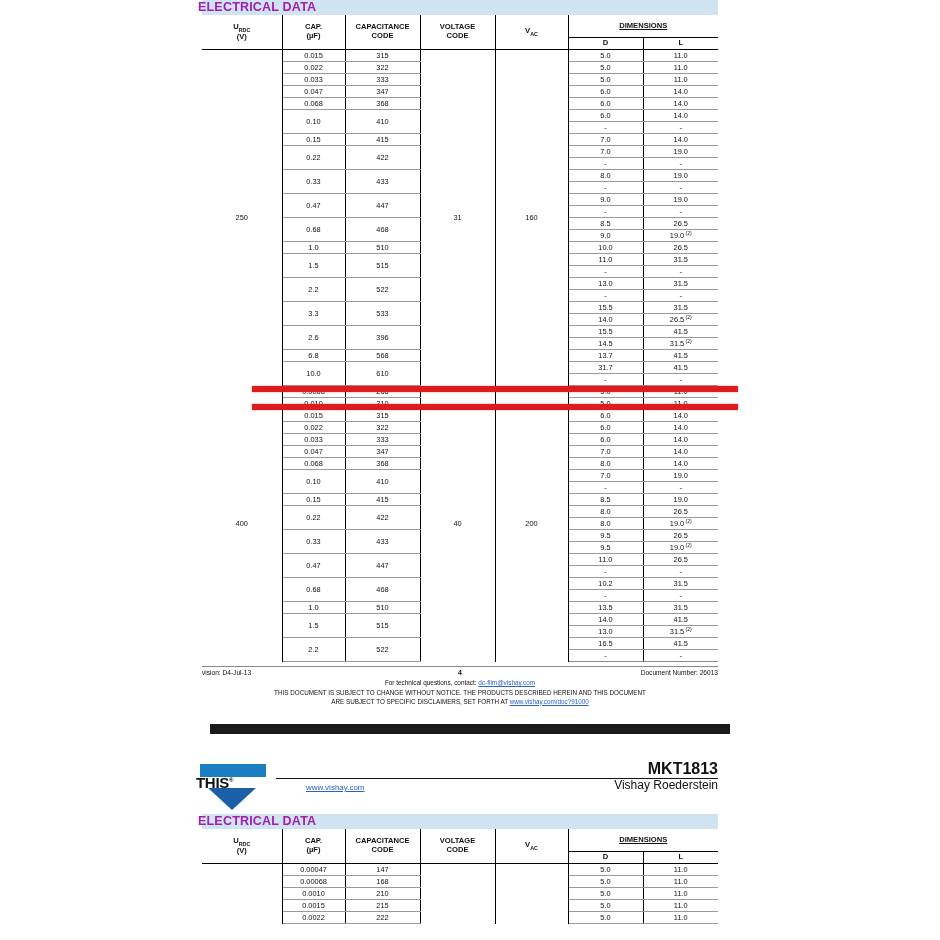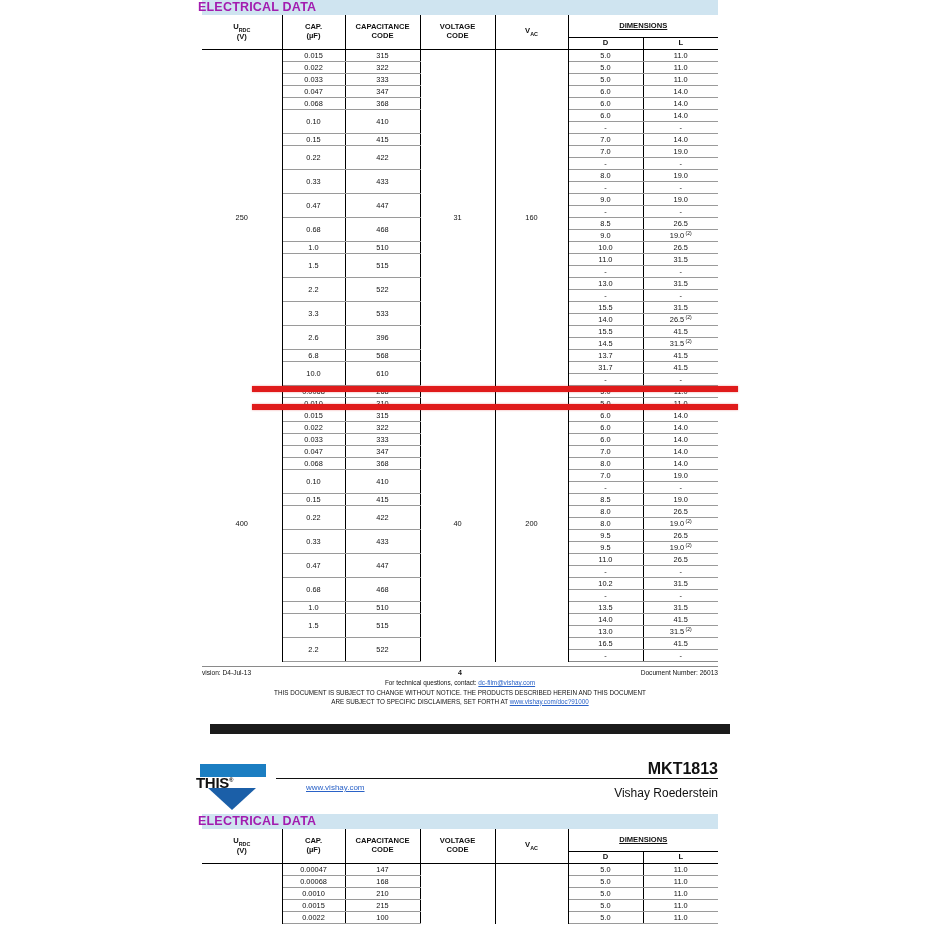--- a/index.html
+++ b/index.html
@@ -68,21 +68,21 @@
   .logo .bar{position:absolute;left:0;top:0;width:66px;height:13px;background:#1b7ec2;}
   .logo .tri2{position:absolute;left:8px;top:24px;width:0;height:0;
       border-left:24px solid transparent;border-right:24px solid transparent;
       border-top:22px solid #1b5fa8;}
   .logo .word{position:absolute;left:-4px;top:10px;font-size:15px;font-weight:bold;
       color:#111;letter-spacing:-.3px;}
   .logo .reg{font-size:6px;vertical-align:super;}
   .hrline{position:absolute;left:74px;top:16px;width:442px;height:1px;background:#111;}
   .www{position:absolute;left:76px;top:21px;font-size:8px;color:#2a62c7;margin-left:28px;}
   .pn{position:absolute;right:0;top:-2px;font-size:16px;font-weight:bold;color:#111;}
-  .brand{position:absolute;right:0;top:24px;font-size:12px;color:#111;}
+  .brand{position:absolute;right:0;top:16px;font-size:12px;color:#111;}
 
   
   .redline{position:absolute;background:#e01b1b;height:6px;left:252px;width:486px;
       box-shadow:0 0 2px rgba(224,27,27,.5);}
 </style>
 </head>
 <body>
 
 <div class="page">
   <div class="doc">
@@ -508,21 +508,21 @@
             <td class="thin">11.0</td>
           </tr>
           <tr>
             <td class="vr thin">0.0015</td>
             <td class="vr thin">215</td>
             <td class="vr thin">5.0</td>
             <td class="thin">11.0</td>
           </tr>
           <tr>
             <td class="vr thin">0.0022</td>
-            <td class="vr thin">100</td>
+            <td class="vr thin">222</td>
             <td class="vr thin">5.0</td>
             <td class="thin">11.0</td>
           </tr>
         </tbody>
     </table>
 
   </div>
 
   <div class="redline" style="top:386px;"></div>
   <div class="redline" style="top:404px;"></div>

